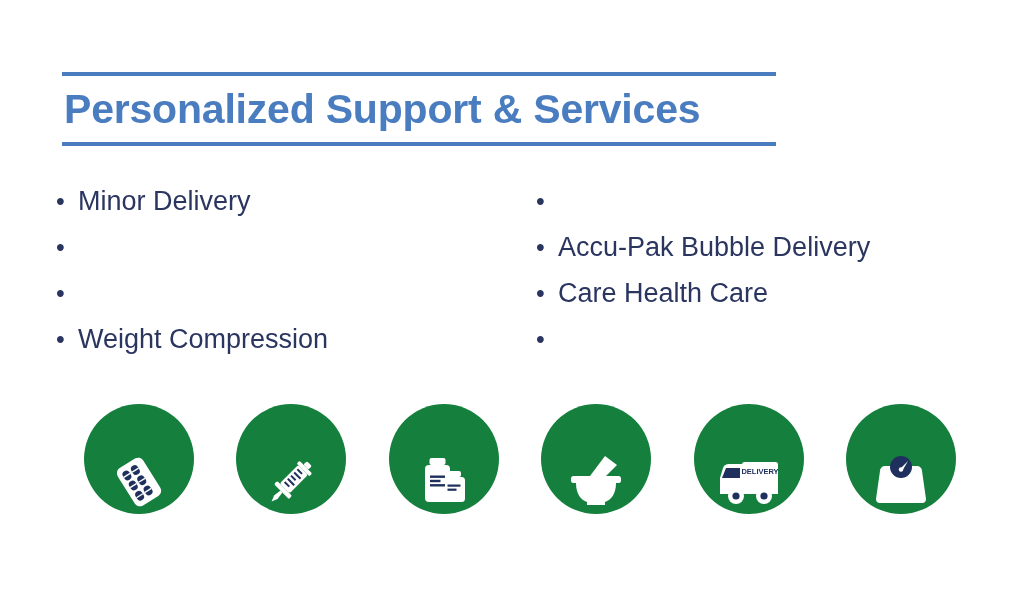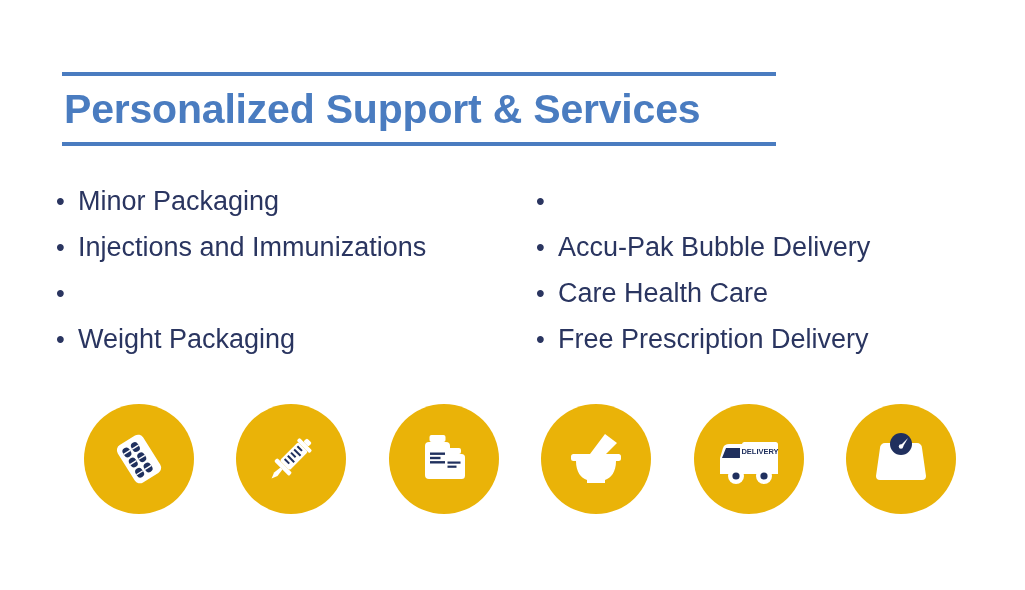--- a/index.html
+++ b/index.html
@@ -94,23 +94,23 @@
     top: 404px;
     width: 872px;
     display: flex;
     flex-direction: row;
     justify-content: space-between;
   }
   .icon-circle {
     width: 110px;
     height: 110px;
     border-radius: 50%;
-    background: #eab308;
-    display: flex;
-    align-items: center;
+    background: #15803d;
+    display: flex;
+    align-items: flex-end;
     justify-content: center;
     flex: 0 0 110px;
   }
   .icon-circle svg {
     display: block;
   }
 </style>
 </head>
 <body>
 
@@ -120,50 +120,48 @@
     <div class="rule rule-top"></div>
     <div class="title-text">Personalized Support &amp; Services</div>
     <div class="rule rule-bottom"></div>
   </div>
 
   <div class="lists">
 
     <div class="list-col col-left">
       <div class="bullet-row">
         <span class="bullet-dot">•</span>
-        <span class="bullet-label">Minor Packaging</span>
-      </div>
-      <div class="bullet-row">
-        <span class="bullet-dot">•</span>
-        <span class="bullet-label">Injections and Immunizations</span>
-      </div>
-      <div class="bullet-row">
-        <span class="bullet-dot">•</span>
-      </div>
-      <div class="bullet-row">
-        <span class="bullet-dot">•</span>
-        <span class="bullet-label">Weight Packaging</span>
+        <span class="bullet-label">Minor Delivery</span>
+      </div>
+      <div class="bullet-row">
+        <span class="bullet-dot">•</span>
+      </div>
+      <div class="bullet-row">
+        <span class="bullet-dot">•</span>
+      </div>
+      <div class="bullet-row">
+        <span class="bullet-dot">•</span>
+        <span class="bullet-label">Weight Compression</span>
       </div>
     </div>
 
     <div class="list-col col-right">
       <div class="bullet-row">
         <span class="bullet-dot">•</span>
       </div>
       <div class="bullet-row">
         <span class="bullet-dot">•</span>
         <span class="bullet-label">Accu-Pak Bubble Delivery</span>
       </div>
       <div class="bullet-row">
         <span class="bullet-dot">•</span>
         <span class="bullet-label">Care Health Care</span>
       </div>
       <div class="bullet-row">
         <span class="bullet-dot">•</span>
-        <span class="bullet-label">Free Prescription Delivery</span>
       </div>
     </div>
 
   </div>
 
   <div class="icon-row">
 
     <div class="icon-circle">
       <span>
         <svg width="64" height="64" viewBox="0 0 64 64">

